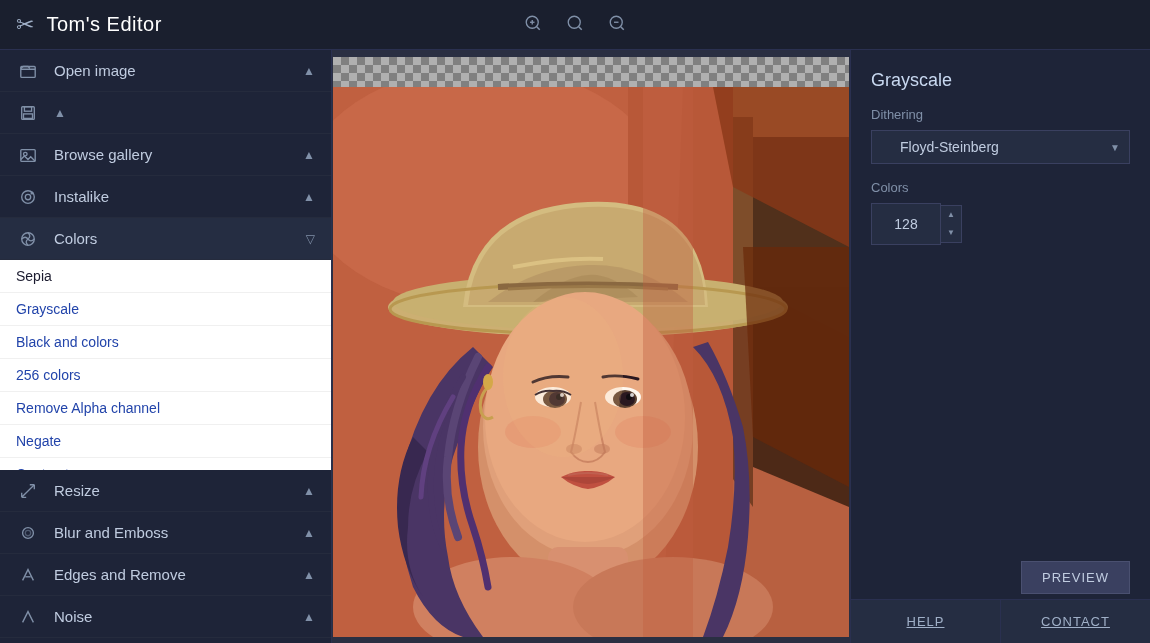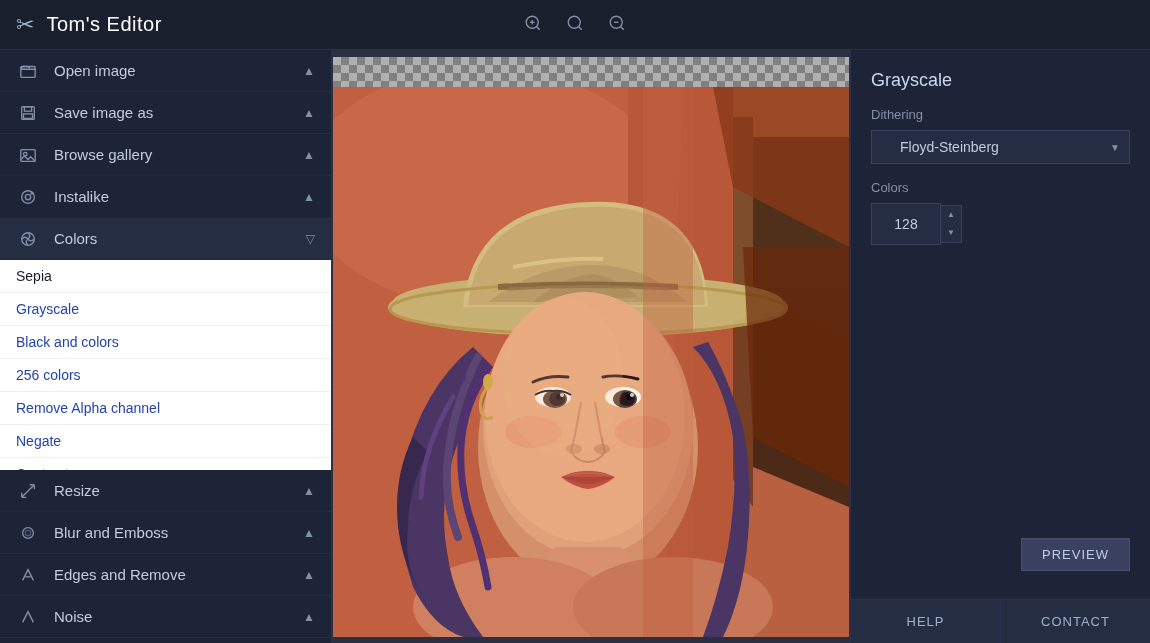--- a/index.html
+++ b/index.html
@@ -254,21 +254,21 @@
       font-size: 8px;
       cursor: pointer;
       line-height: 1;
       height: 18px;
     }
 
     .panel-spacer { flex: 1; }
 
     .preview-btn {
       display: block;
-      margin: 8px 20px 28px auto;
+      margin: 8px 20px 5px auto;
       background: #3a4060;
       color: #c0cce0;
       border: 1px solid #4a5070;
       padding: 8px 20px;
       font-size: 13px;
       cursor: pointer;
       letter-spacing: 1px;
       text-transform: uppercase;
     }
 
@@ -281,20 +281,21 @@
       flex: 1;
       background: #252d42;
       color: #a0b0c8;
       border: none;
       border-right: 1px solid #2a3050;
       padding: 14px 0;
       font-size: 13px;
       cursor: pointer;
       letter-spacing: 1px;
       text-transform: uppercase;
+      text-decoration: underline;
     }
     .panel-bottom-btn:last-child { border-right: none; }
 
     
     .icon-svg {
       width: 18px;
       height: 18px;
       fill: none;
       stroke: #8090a8;
       stroke-width: 1.5;
@@ -347,21 +348,20 @@
     </div>
 
     <div class="sidebar-item">
       <span class="si-icon">
         <svg viewBox="0 0 20 20" width="18" height="18" fill="none" stroke="#8090a8" stroke-width="1.5">
           <rect x="3" y="3" width="14" height="14" rx="1" fill="none"></rect>
           <rect x="6" y="3" width="8" height="5" fill="none"></rect>
           <rect x="5" y="11" width="10" height="5" fill="none"></rect>
         </svg>
       </span>
-      <span class="si-label">Save image as</span>
       <span class="si-arrow">▲</span>
     </div>
 
     <div class="sidebar-item">
       <span class="si-icon">
         <svg viewBox="0 0 20 20" width="18" height="18" fill="none" stroke="#8090a8" stroke-width="1.5">
           <rect x="2" y="4" width="16" height="13" rx="1" fill="none"></rect>
           <circle cx="7" cy="9" r="2" fill="none"></circle>
           <path d="M2 15l4-4 4 4 3-3 5 5" fill="none"></path>
         </svg>

